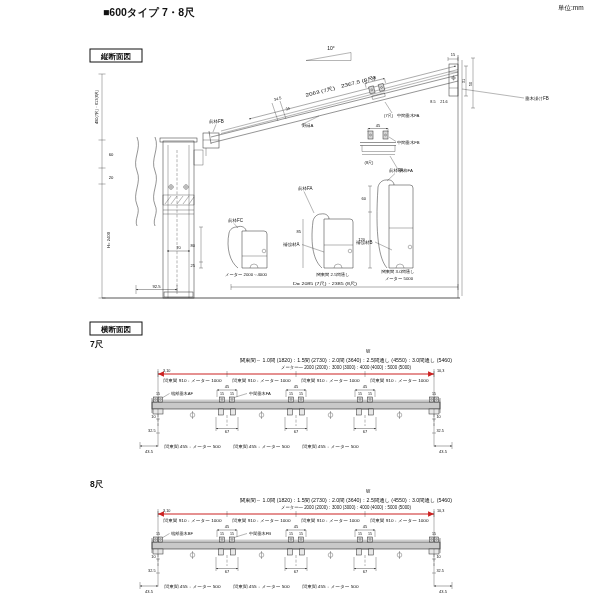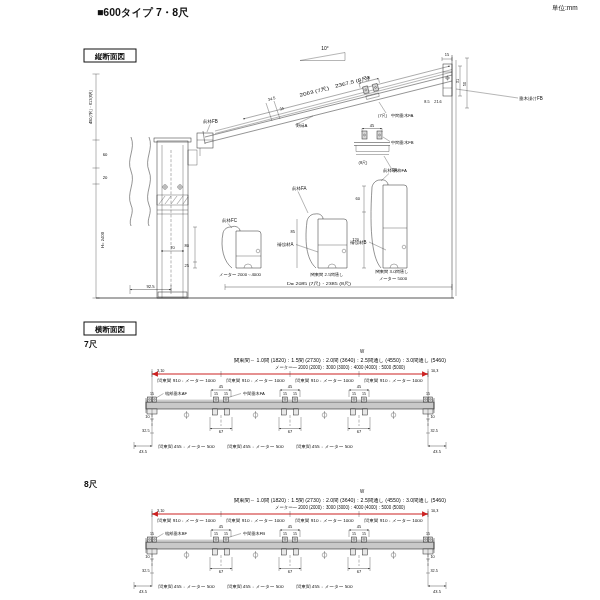--- a/index.html
+++ b/index.html
@@ -1,16 +1,16 @@
 <!DOCTYPE html>
 <html><head>
 <meta charset="utf-8">
 <style>
   html,body{margin:0;padding:0;background:#ffffff;}
-  .canvas{position:relative;width:584px;height:600px;background:#fff;overflow:hidden;}
+  .canvas{position:relative;width:584px;height:600px;background:#fff;overflow:hidden;padding-left:6px;}
   svg{display:block;}
   text{font-family:"Liberation Sans","DejaVu Sans",sans-serif;fill:#111;}
   .ln{stroke:#2b2b2b;stroke-width:.5;fill:none;}
   .lnt{stroke:#2b2b2b;stroke-width:.35;fill:none;}
   .lnb{stroke:#2b2b2b;stroke-width:.8;fill:none;}
   .dim{stroke:#2b2b2b;stroke-width:.4;fill:none;}
   .dash{stroke:#2b2b2b;stroke-width:.35;fill:none;stroke-dasharray:3 1.6;}
   .red{stroke:#c22;stroke-width:1.1;fill:none;}
   .fillg{fill:#c9c9c9;stroke:#2b2b2b;stroke-width:.6;}
   .fillr{fill:#d8d8d8;stroke:#2b2b2b;stroke-width:.5;}

